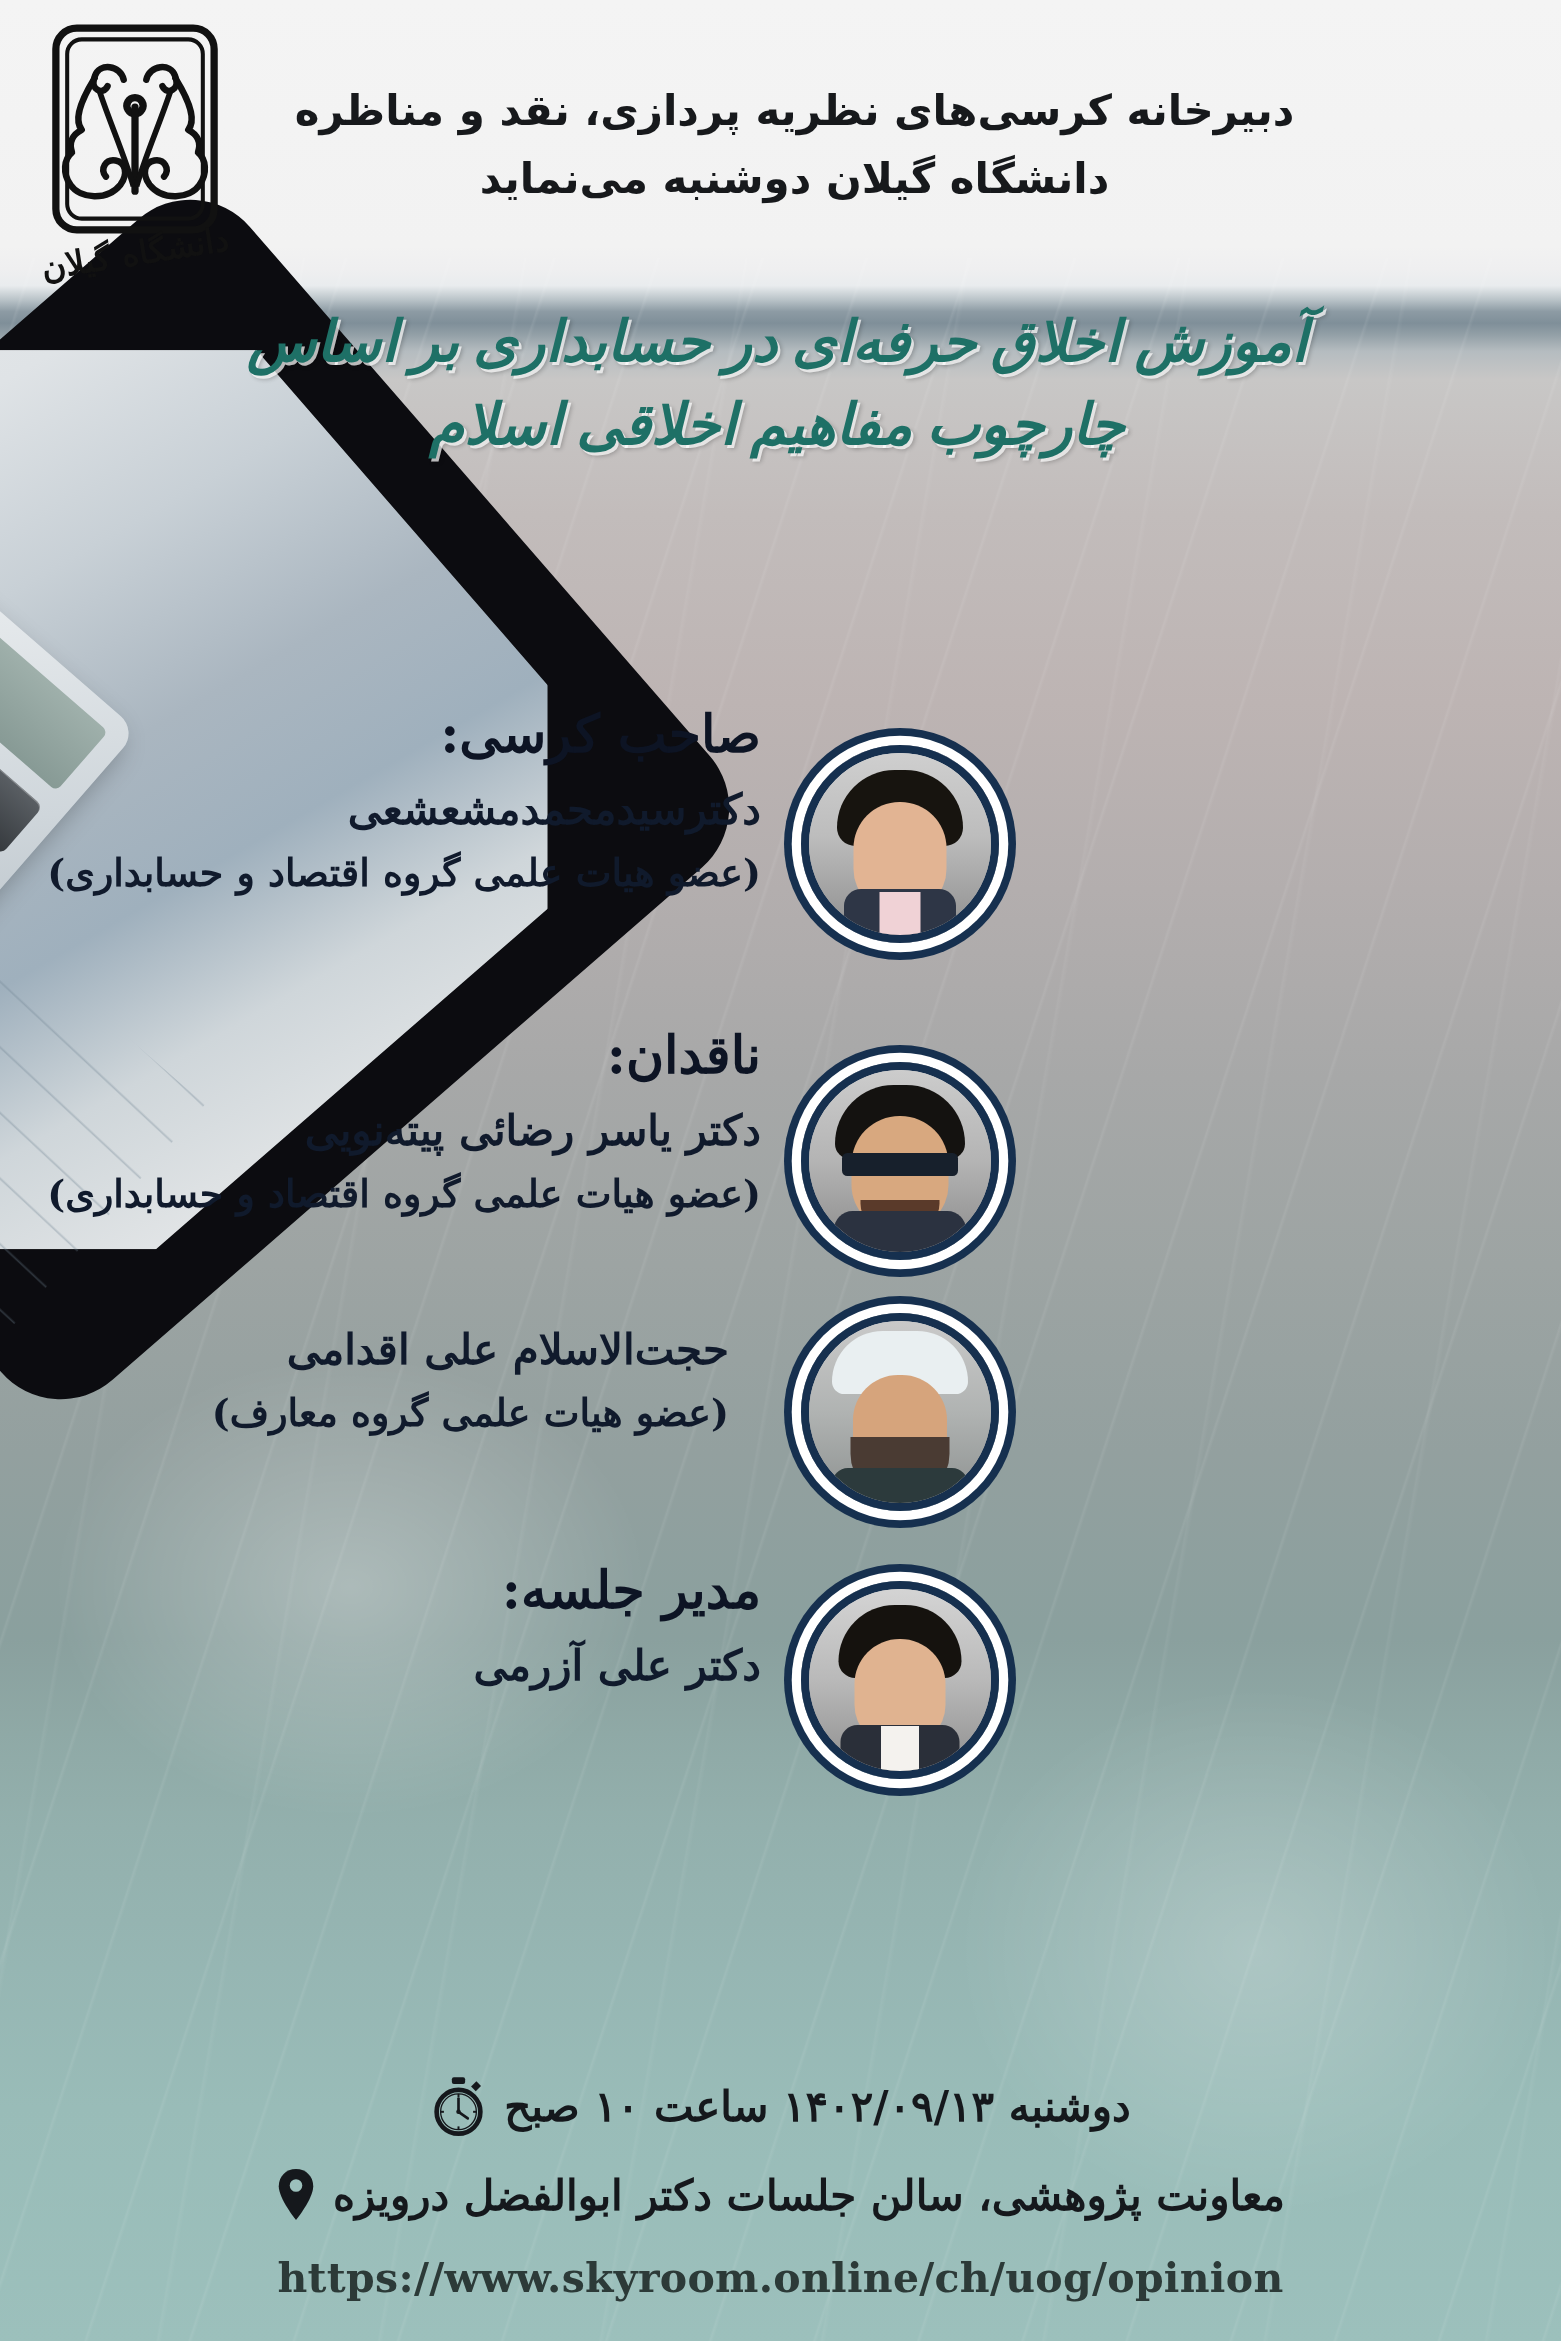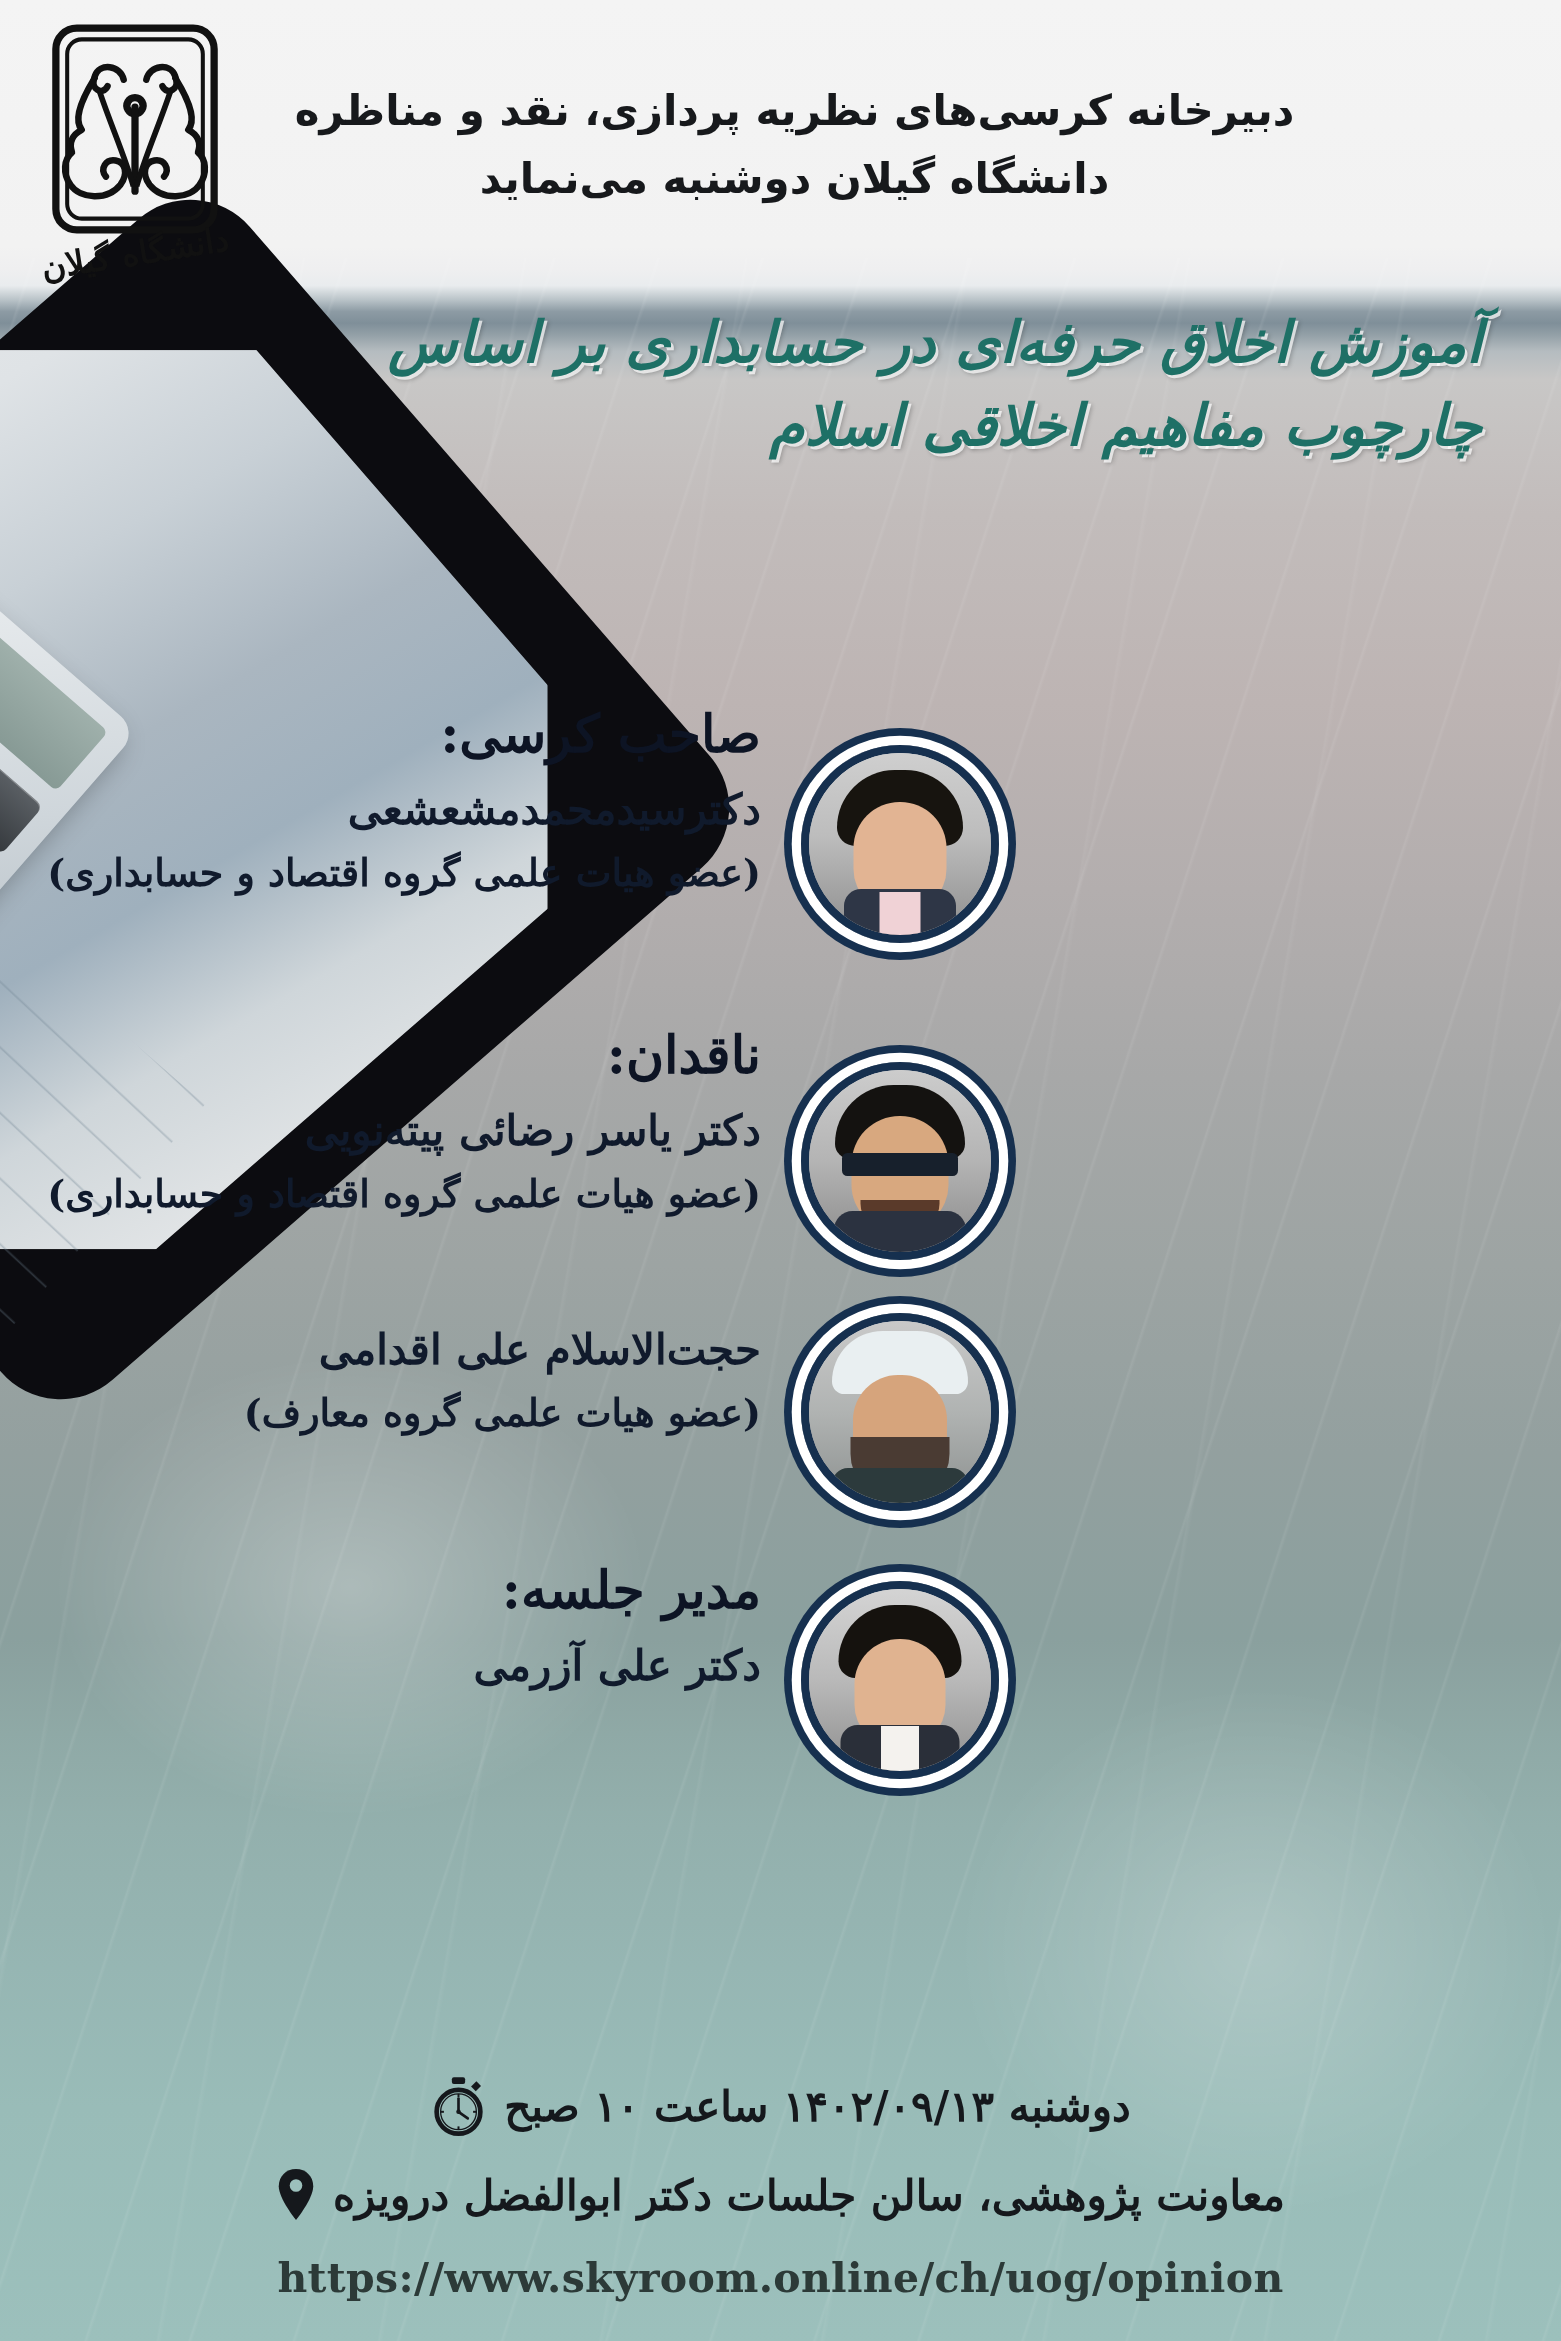--- a/index.html
+++ b/index.html
@@ -79,21 +79,21 @@
   }
   .org-line{
     font-weight:700;color:#17191c;font-size:42px;line-height:1.42;
     letter-spacing:-0.3px;
     margin-top:8px;
   }
 
   
   .maintitle{
     position:absolute;right:79px;left:72px;top:301px;
-    direction:rtl;z-index:6;
+    text-align:center;direction:rtl;z-index:6;font-family:Liberation Serif, serif;
   }
   .maintitle .tline{
     font-size:57px;font-weight:700;line-height:1.45;
     color:#1e7066;
     font-style:italic;
     letter-spacing:0.7px;
     text-shadow:
        2.6px 2.6px 0 rgba(255,255,255,0.72),
        4px 4px 4.6px rgba(0,0,0,0.22);
   }
@@ -297,21 +297,21 @@
           <div class="skin" style="top:141px;width:132px;height:61px;background:#2b3240;border-radius:18.5px 18.5px 0 0;"></div>
         </div>
       </div>
       <div class="rtext">
         <div class="role">ناقدان:</div>
         <div class="pname">دکتر یاسر رضائی پیته‌نویی</div>
         <div class="paffil">(عضو هیات علمی گروه اقتصاد و حسابداری)</div>
       </div>
     </div>
 
-    <div class="row" style="margin-bottom:46px;">
+    <div class="row" style="margin-bottom:46px;gap:32px;">
       <div class="avatar" style="margin-right:522px;margin-top:6.6px;">
         <div class="face" style="background:linear-gradient(180deg,#c9c9c9 0%,#b0b3b2 50%,#8d9190 100%);">
           <div class="hair" style="top:10.6px;width:136px;height:63px;border-radius:66px 66px 16px 16px;background:#e9eff1;"></div>
           <div class="skin" style="top:54px;width:94px;height:104px;border-radius:45px 45px 42px 42px;background:#d6a47c;"></div>
           <div class="skin" style="top:116px;width:99px;height:61px;background:#4a3b33;border-radius:0 0 44px 44px;"></div>
           <div class="skin" style="top:147px;width:136px;height:56px;background:#2c3a3c;border-radius:16px 16px 0 0;"></div>
         </div>
       </div>
       <div class="rtext">
         <div class="role"></div>

